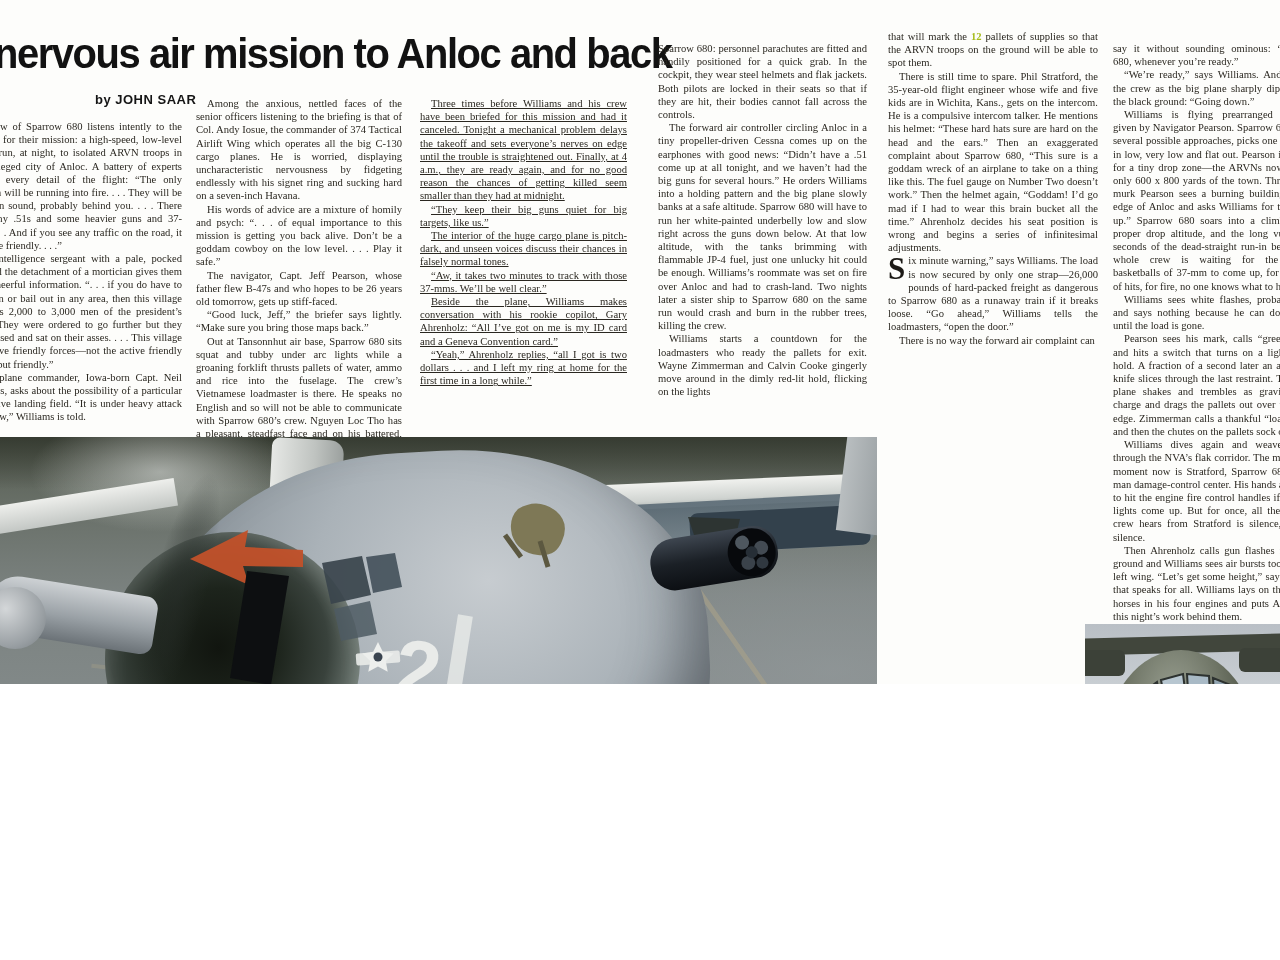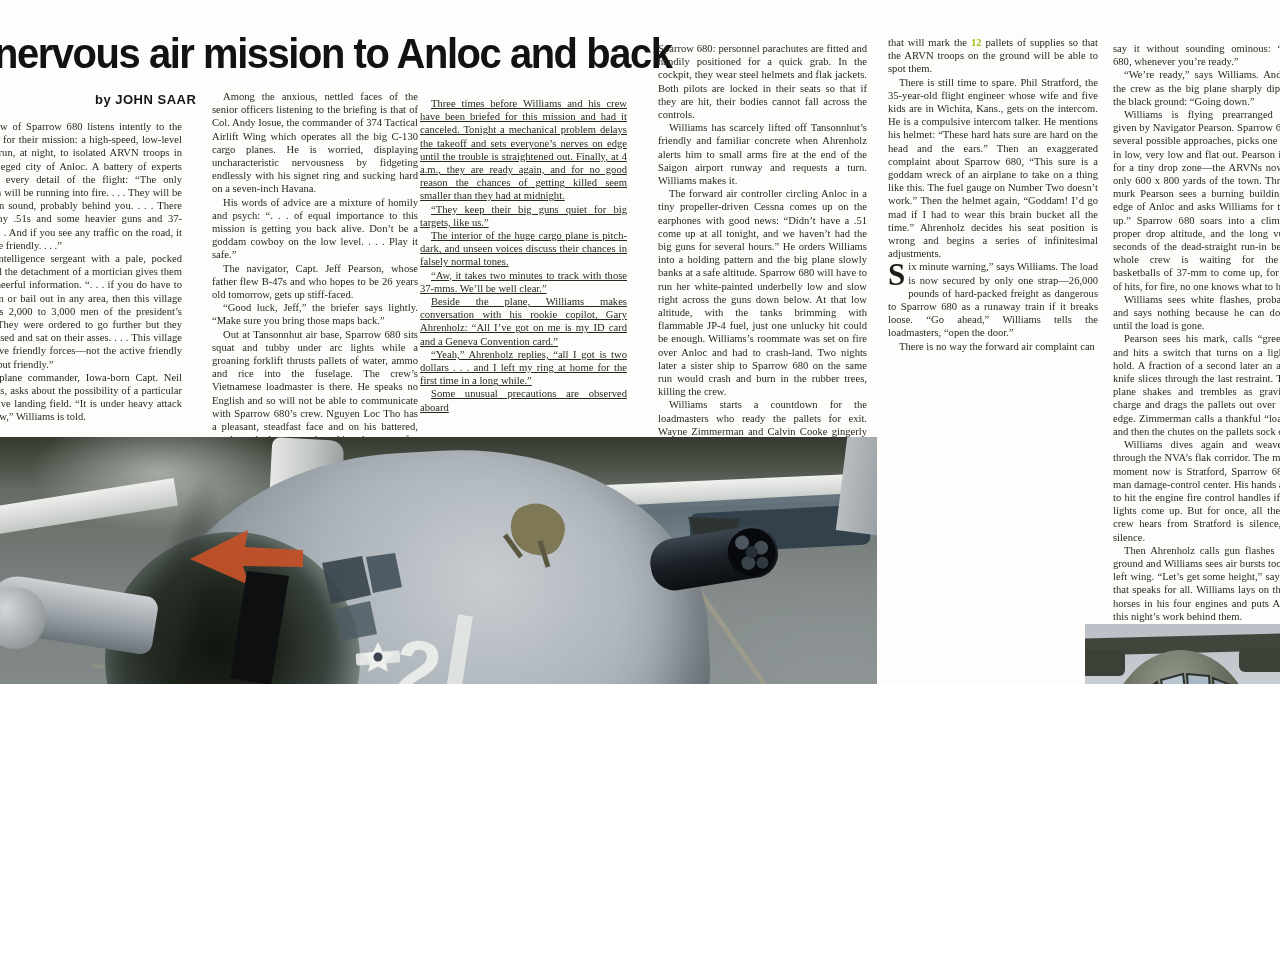--- a/index.html
+++ b/index.html
@@ -9,24 +9,24 @@
   .headline{position:absolute;left:-6px;top:30px;margin:0;font-family:"Liberation Sans",sans-serif;
     font-weight:bold;font-size:42px;letter-spacing:-1.5px;color:#121212;white-space:nowrap;
     transform:scaleX(.95);transform-origin:left;}
   .byline{position:absolute;left:95px;top:92px;font-family:"Liberation Sans",sans-serif;
     font-weight:bold;font-size:13px;color:#151515;letter-spacing:.5px;}
   
   .col{position:absolute;font-size:10.6px;line-height:13.2px;text-align:justify;color:#2a2720;}
   .col .p{text-indent:11px;}
   .col .p.ni{text-indent:0;}
   #c1{left:-34px;top:120px;width:216px;}
-  #c2{left:196px;top:90px;width:206px;margin-left:16px;}
+  #c2{left:196px;top:97px;width:206px;}
   #c3{left:420px;top:97px;width:207px;text-decoration:underline;}
   #c4{left:658px;top:42px;width:209px;}
-  #c5{left:888px;top:36px;width:210px;}
+  #c5{left:888px;top:30px;width:210px;}
   #c6{left:1113px;top:42px;width:205px;}
   .hl{font-weight:bold;}
   .dropcap{float:left;font-size:31px;line-height:25px;font-weight:bold;padding:2px 3px 0 0;color:#1c1a16;}
   
   .photo-main{position:absolute;left:0;top:437px;width:877px;height:523px;overflow:hidden;
     background:
       linear-gradient(180deg,rgba(44,49,40,.75),rgba(44,49,40,0) 10%),
       radial-gradient(ellipse 420px 300px at 8% 95%,rgba(36,50,28,.9),rgba(36,50,28,0) 70%),
       radial-gradient(ellipse 500px 330px at 78% 92%,rgba(104,90,62,.85),rgba(104,90,62,0) 72%),
       radial-gradient(ellipse 600px 260px at 95% 45%,rgba(148,154,156,.7),rgba(148,154,156,0) 75%),
@@ -114,26 +114,24 @@
     <div class="p">Out at Tansonnhut air base, Sparrow 680 sits squat and tubby under arc lights while a groaning forklift thrusts pallets of water, ammo and rice into the fuselage. The crew’s Vietnamese loadmaster is there. He speaks no English and so will not be able to communicate with Sparrow 680’s crew. Nguyen Loc Tho has a pleasant, steadfast face and on his battered, much-washed cap are the white chevrons of a paratroop sergeant.</div>
   </div>
 
   <div class="col" id="c3">
     <div class="p">Three times before Williams and his crew have been briefed for this mission and had it canceled. Tonight a mechanical problem delays the takeoff and sets everyone’s nerves on edge until the trouble is straightened out. Finally, at 4 a.m., they are ready again, and for no good reason the chances of getting killed seem smaller than they had at midnight.</div>
     <div class="p">“They keep their big guns quiet for big targets, like us.”</div>
     <div class="p">The interior of the huge cargo plane is pitch-dark, and unseen voices discuss their chances in falsely normal tones.</div>
     <div class="p">“Aw, it takes two minutes to track with those 37-mms. We’ll be well clear.”</div>
     <div class="p">Beside the plane, Williams makes conversation with his rookie copilot, Gary Ahrenholz: “All I’ve got on me is my ID card and a Geneva Convention card.”</div>
     <div class="p">“Yeah,” Ahrenholz replies, “all I got is two dollars . . . and I left my ring at home for the first time in a long while.”</div>
-    <div class="p">Some unusual precautions are observed aboard</div>
   </div>
 
   <div class="col" id="c4">
     <div class="p ni">Sparrow 680: personnel parachutes are fitted and handily positioned for a quick grab. In the cockpit, they wear steel helmets and flak jackets. Both pilots are locked in their seats so that if they are hit, their bodies cannot fall across the controls.</div>
-    <div class="p">Williams has scarcely lifted off Tansonnhut’s friendly and familiar concrete when Ahrenholz alerts him to small arms fire at the end of the Saigon airport runway and requests a turn. Williams makes it.</div>
     <div class="p">The forward air controller circling Anloc in a tiny propeller-driven Cessna comes up on the earphones with good news: “Didn’t have a .51 come up at all tonight, and we haven’t had the big guns for several hours.” He orders Williams into a holding pattern and the big plane slowly banks at a safe altitude. Sparrow 680 will have to run her white-painted underbelly low and slow right across the guns down below. At that low altitude, with the tanks brimming with flammable JP-4 fuel, just one unlucky hit could be enough. Williams’s roommate was set on fire over Anloc and had to crash-land. Two nights later a sister ship to Sparrow 680 on the same run would crash and burn in the rubber trees, killing the crew.</div>
     <div class="p">Williams starts a countdown for the loadmasters who ready the pallets for exit. Wayne Zimmerman and Calvin Cooke gingerly move around in the dimly red-lit hold, flicking on the lights</div>
   </div>
 
   <div class="col" id="c5">
     <div class="p ni"><span>that will mark the </span><span class="hl" style="color:#a6bc1c">12</span><span> pallets of supplies so that the ARVN troops on the ground will be able to spot them.</span></div>
     <div class="p">There is still time to spare. Phil Stratford, the 35-year-old flight engineer whose wife and five kids are in Wichita, Kans., gets on the intercom. He is a compulsive intercom talker. He mentions his helmet: “These hard hats sure are hard on the head and the ears.” Then an exaggerated complaint about Sparrow 680, “This sure is a goddam wreck of an airplane to take on a thing like this. The fuel gauge on Number Two doesn’t work.” Then the helmet again, “Goddam! I’d go mad if I had to wear this brain bucket all the time.” Ahrenholz decides his seat position is wrong and begins a series of infinitesimal adjustments.</div>
     <div class="p ni"><span class="dropcap">S</span><span>ix minute warning,” says Williams. The load is now secured by only one strap—26,000 pounds of hard-packed freight as dangerous to Sparrow 680 as a runaway train if it breaks loose. “Go ahead,” Williams tells the loadmasters, “open the door.”</span></div>
     <div class="p">There is no way the forward air complaint can</div>
   </div>

